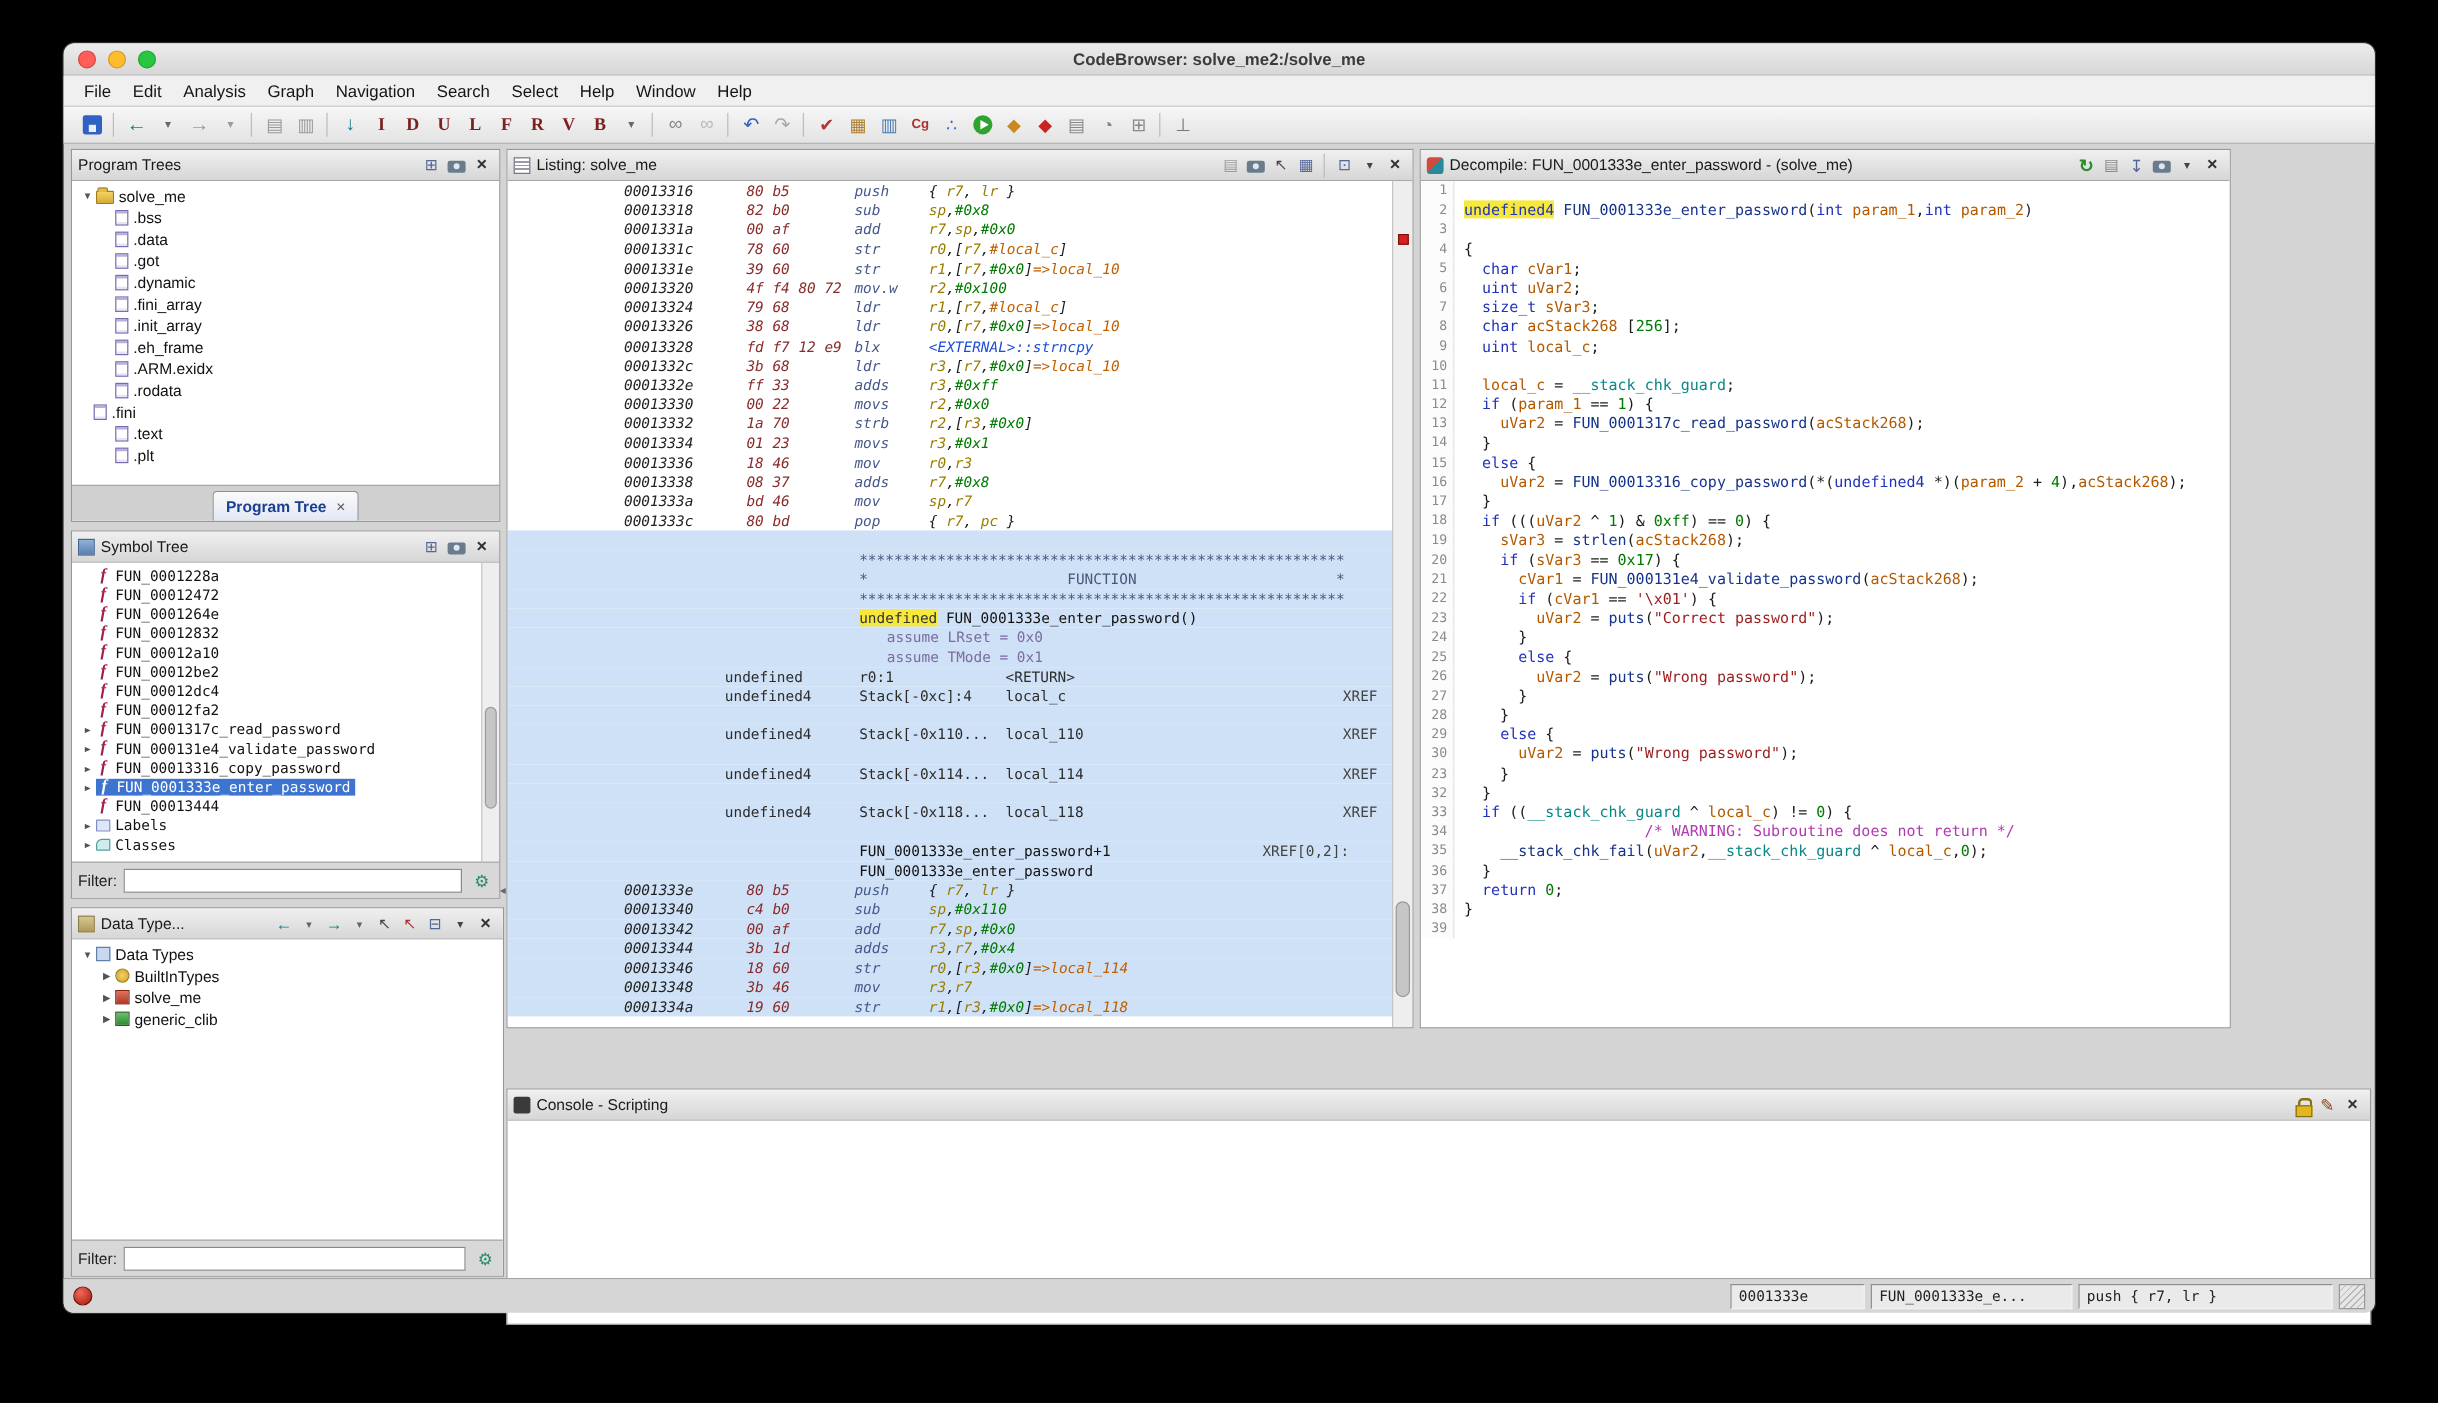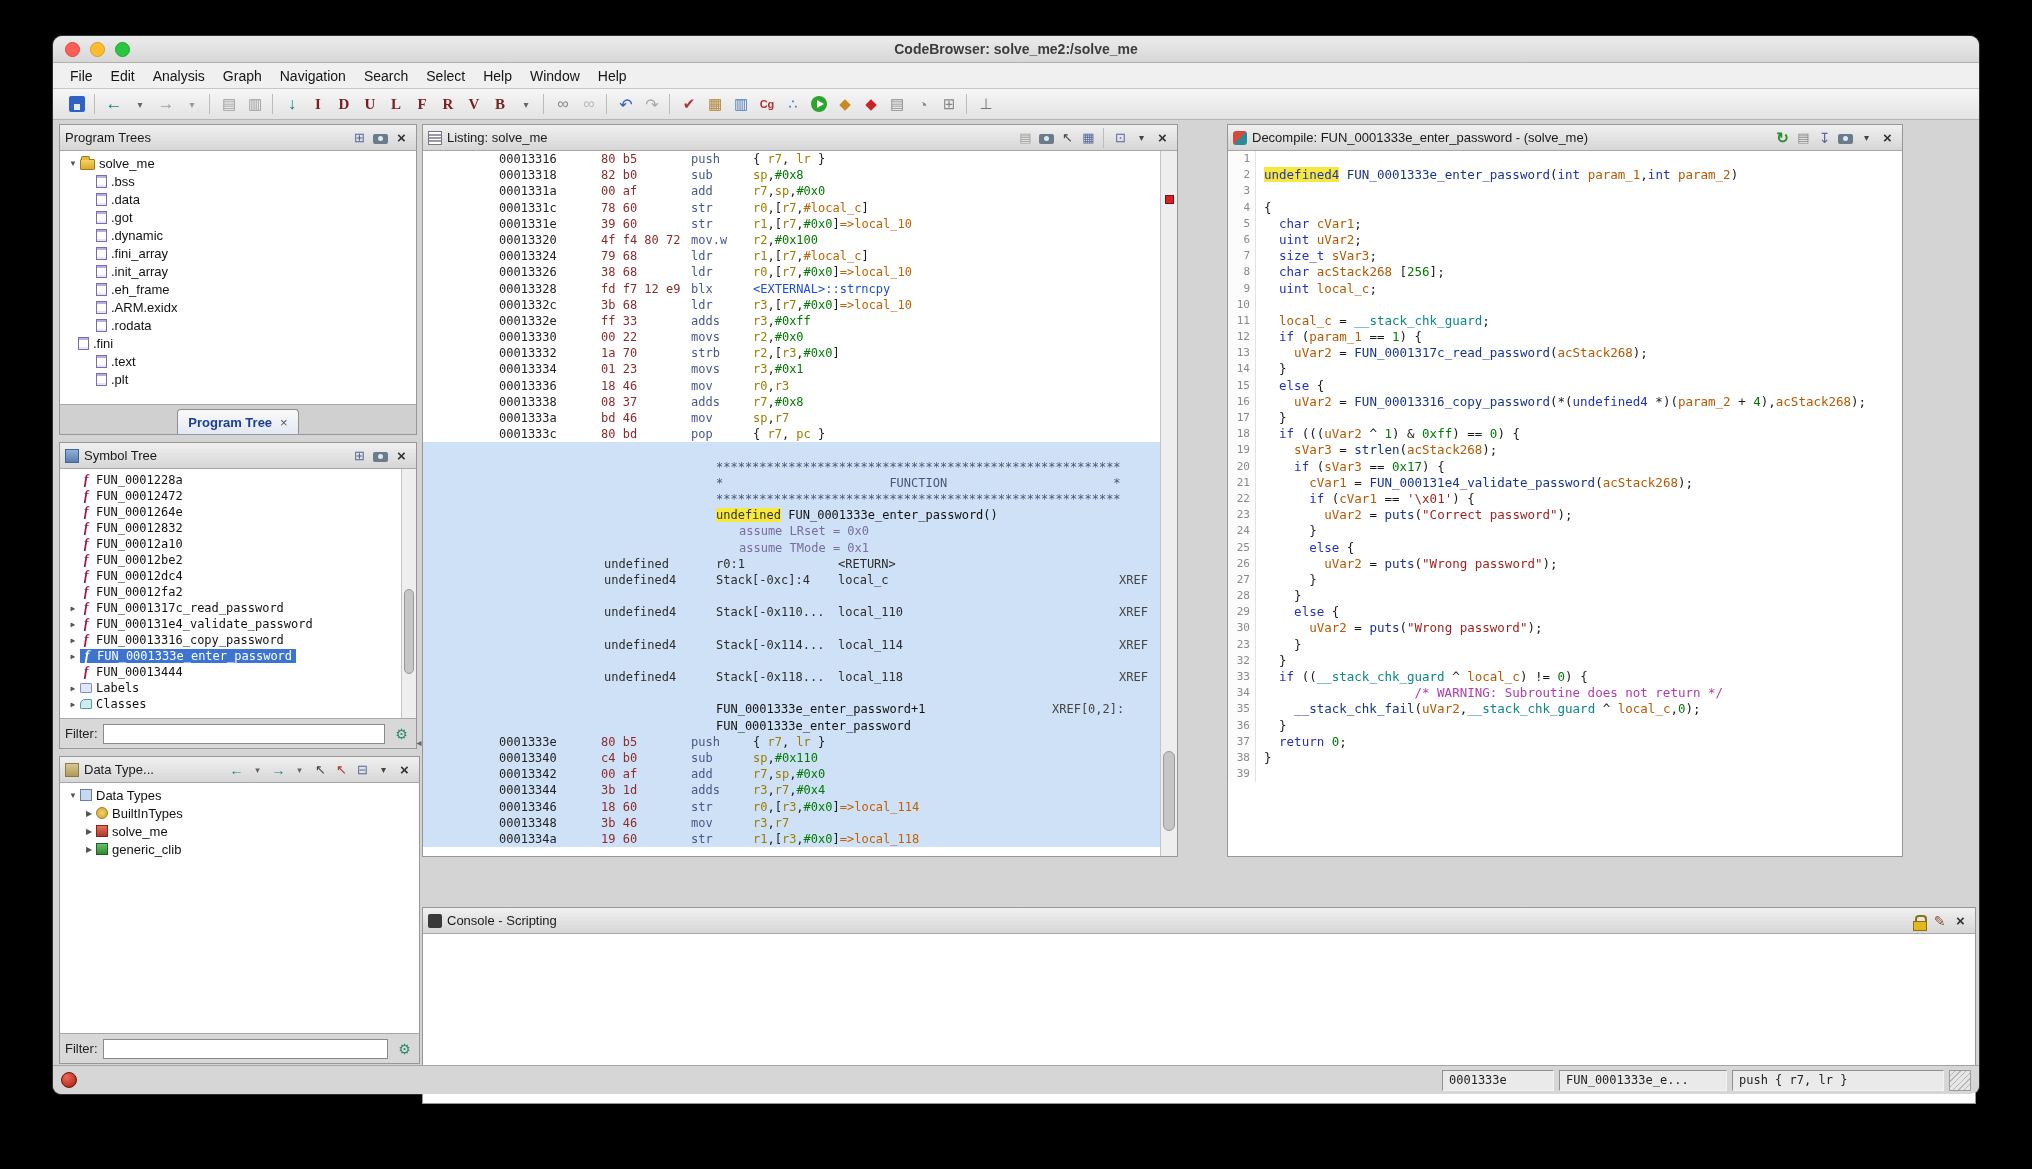--- a/index.html
+++ b/index.html
@@ -35,21 +35,21 @@
   .pl-ic{width:14px;height:14px;margin-right:5px;flex:0 0 auto;}
   .ic-sym{background:linear-gradient(#8fb2d8,#5a7fb0);border:1px solid #45638c;}
   .ic-dtm{background:linear-gradient(#d8c88f,#b09a5a);border:1px solid #8c7a45;}
   .ic-listing{background:linear-gradient(#fff 18%,#99a 18% 30%,#fff 30% 44%,#99a 44% 56%,#fff 56% 70%,#99a 70% 82%,#fff 82%);border:1px solid #778;}
   .ic-decomp{background:linear-gradient(135deg,#d24a3a 0 50%,#2a8a9a 50% 100%);border-radius:3px;}
   .ic-console{background:#3a3a3a;border-radius:2px;}
   #p-trees{left:6px;top:88px;width:358px;height:311px;}
   #p-symbols{left:6px;top:406px;width:358px;height:307px;}
   #p-datatypes{left:6px;top:720px;width:361px;height:308px;}
   #p-listing{left:369px;top:88px;width:756px;height:733px;}
-  #p-decompile{left:1130px;top:88px;width:676px;height:733px;margin-left:44px;}
+  #p-decompile{left:1130px;top:88px;width:676px;height:733px;}
   #p-console{left:369px;top:831px;width:1554px;height:197px;margin-top:40px;}
   
   .tree{position:absolute;top:26px;left:0;right:0;bottom:30px;background:#fff;overflow:hidden;padding-top:3px;}
   #p-symbols .tree{right:15px;}
   .trow{display:flex;align-items:center;white-space:nowrap;}
   #tree-programs .trow,#tree-datatypes .trow{height:18px;font-size:13px;}
   #tree-symbols .trow{height:16px;font-family:"DejaVu Sans Mono",monospace;font-size:12px;}
   .arr{width:14px;font-size:8px;color:#555;text-align:center;flex:0 0 auto;}
   .ti{flex:0 0 auto;margin-right:4px;display:inline-block;}
   .tlabel{color:#111;}
@@ -76,21 +76,21 @@
   .vscroll{position:absolute;top:26px;right:0;bottom:0;width:15px;background:#eee;border-left:1px solid #c4c4c4;}
   #p-listing .vscroll{width:17px;}
   #p-symbols .vscroll{bottom:30px;}
   .thumb{position:absolute;left:2px;right:2px;background:#c6c6c6;border:1px solid #9a9a9a;border-radius:6px;}
   .mark-red{position:absolute;top:44px;left:4px;width:9px;height:9px;background:#d42222;border:1px solid #801010;}
   
   .lbody{position:absolute;top:26px;left:0;right:17px;bottom:0;overflow:hidden;background:#fff;
     font-family:"DejaVu Sans Mono",monospace;font-size:12px;line-height:16.2px;}
   .lrow{height:16.2px;position:relative;white-space:pre;}
   .lrow.blue{background:#cfe1f6;}
-  .t-i{padding-left:76px;}
+  .t-i{padding-left:97px;font-style:italic;}
   .t-plate,.t-sig,.t-lab{padding-left:293px;}
   .t-assume{padding-left:316px;}
   .t-var{padding-left:181px;}
   .tk-ad{color:#222;display:inline-block;width:102px;}
   .tk-by{color:#8a2b2b;display:inline-block;width:90px;}
   .tk-mn{color:#46588c;display:inline-block;width:62px;}
   .tk-rg{color:#9a7d00;}
   .tk-sc{color:#007a00;}
   .tk-vr{color:#c06000;}
   .tk-ex{color:#1d4ed8;margin-top:48px;}

